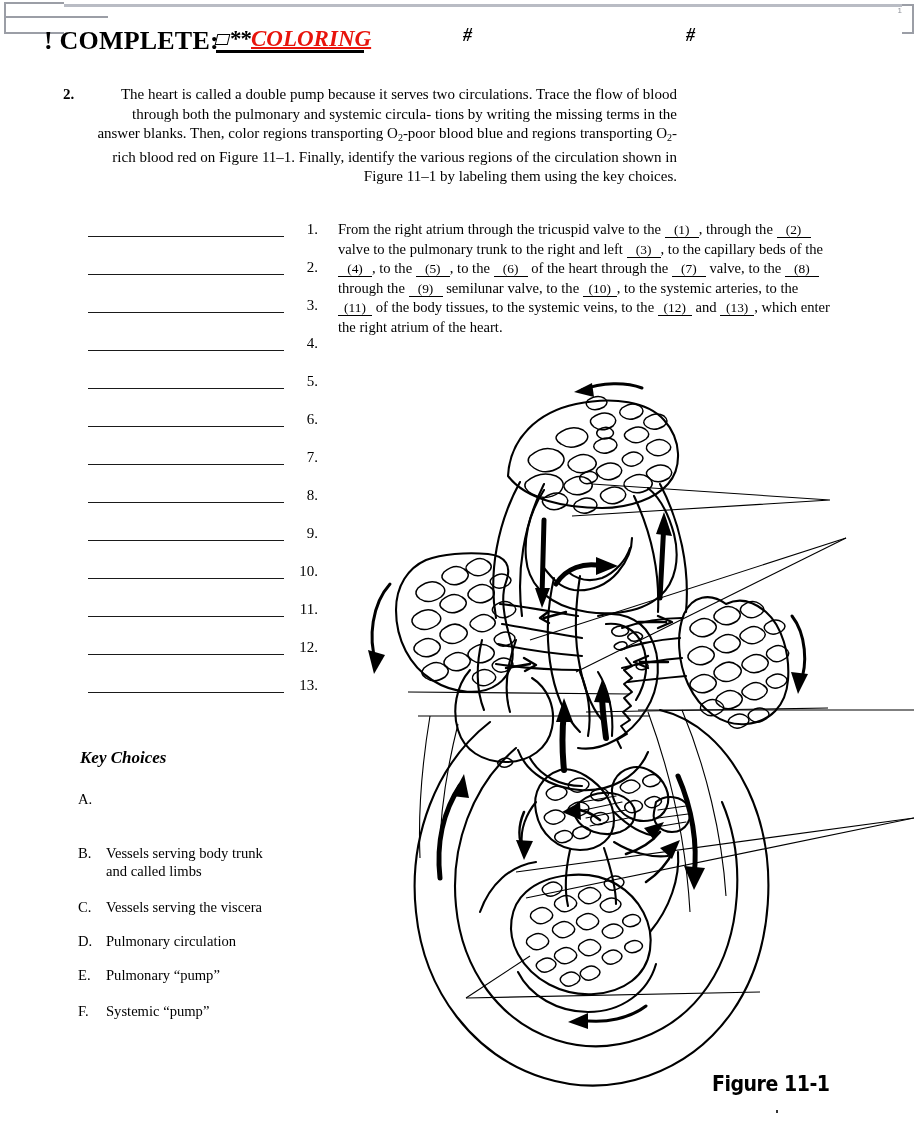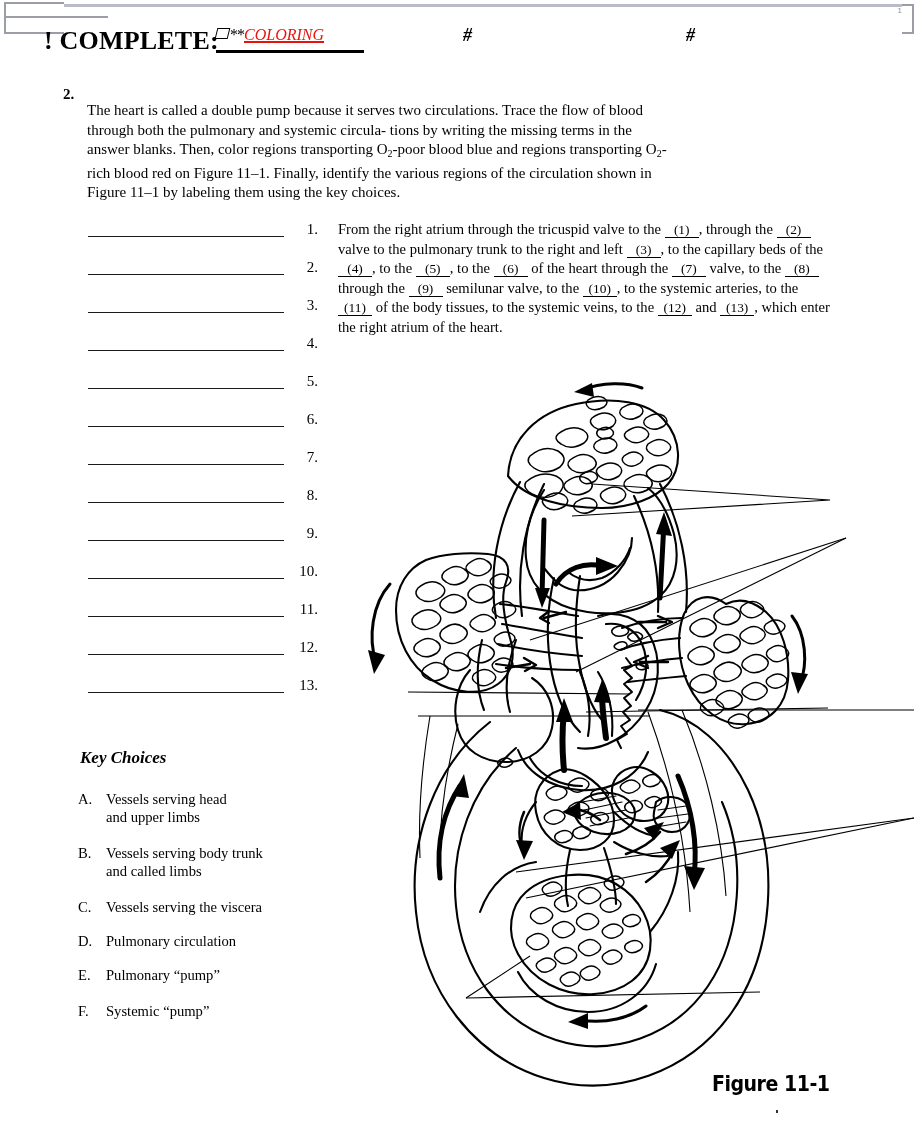--- a/index.html
+++ b/index.html
@@ -68,23 +68,23 @@
     font-weight: bold;
     font-family: "Liberation Serif", serif;
     letter-spacing: 0.2px;
   }
   .hdr-seg {
     position: absolute;
     top: 0px;
     height: 24px;
     border-bottom: 3px solid #000000;
     white-space: nowrap;
-    font-size: 16px;
+    font-size: 23px;
     font-style: italic;
-    font-weight: normal;
+    font-weight: bold;
   }
   .hdr-box {
     display: inline-block;
     width: 11px; height: 9px;
     border: 1.5px solid #000;
     transform: skewX(-14deg);
     margin-right: 1px;
     vertical-align: 1px;
   }
   .hdr-red {
@@ -109,22 +109,21 @@
     left: 63px; top: 86px;
     font-size: 15px;
     font-weight: bold;
   }
   #q2-text {
     position: absolute;
     left: 87px; top: 85px;
     width: 590px;
     font-size: 15px;
     line-height: 19.5px;
-    text-align: left;
-    margin-top: 16px;
+    text-align: right;
   }
   #q2-text .sub { font-size: 10px; vertical-align: -3px; }
 
   
   .ans-row { position: absolute; left: 88px; }
   .ans-line {
     position: absolute;
     left: 0; top: 0;
     width: 196px;
     height: 0;
@@ -296,21 +295,20 @@
     </div>
 
   <div id="trace-para">
     <span>From the right atrium through the tricuspid valve to the </span><span class="blank">(1)</span><span>, through the </span><span class="blank">(2)</span><span> valve to the pulmonary trunk to the right and left </span><span class="blank">(3)</span><span>, to the capillary beds of the </span><span class="blank">(4)</span><span>, to the </span><span class="blank">(5)</span><span>, to the </span><span class="blank">(6)</span><span> of the heart through the </span><span class="blank">(7)</span><span> valve, to the </span><span class="blank">(8)</span><span> through the </span><span class="blank">(9)</span><span> semilunar valve, to the </span><span class="blank">(10)</span><span>, to the systemic arteries, to the </span><span class="blank">(11)</span><span> of the body tissues, to the systemic veins, to the </span><span class="blank">(12)</span><span> and </span><span class="blank">(13)</span><span>, which enter the right atrium of the heart.</span>
   </div>
 
   <div id="key-title">Key Choices</div>
   <div id="key-list">
       <div class="key-row" style="top: 790px;">
         <span class="key-letter">A.</span>
-        <span class="key-text"><span>Vessels serving head</span><br><span>and upper limbs</span></span>
       </div>
       <div class="key-row" style="top: 844px;">
         <span class="key-letter">B.</span>
         <span class="key-text"><span>Vessels serving body trunk</span><br><span>and called limbs</span></span>
       </div>
       <div class="key-row" style="top: 898px;">
         <span class="key-letter">C.</span>
         <span class="key-text"><span>Vessels serving the viscera</span></span>
       </div>
       <div class="key-row" style="top: 932px;">

